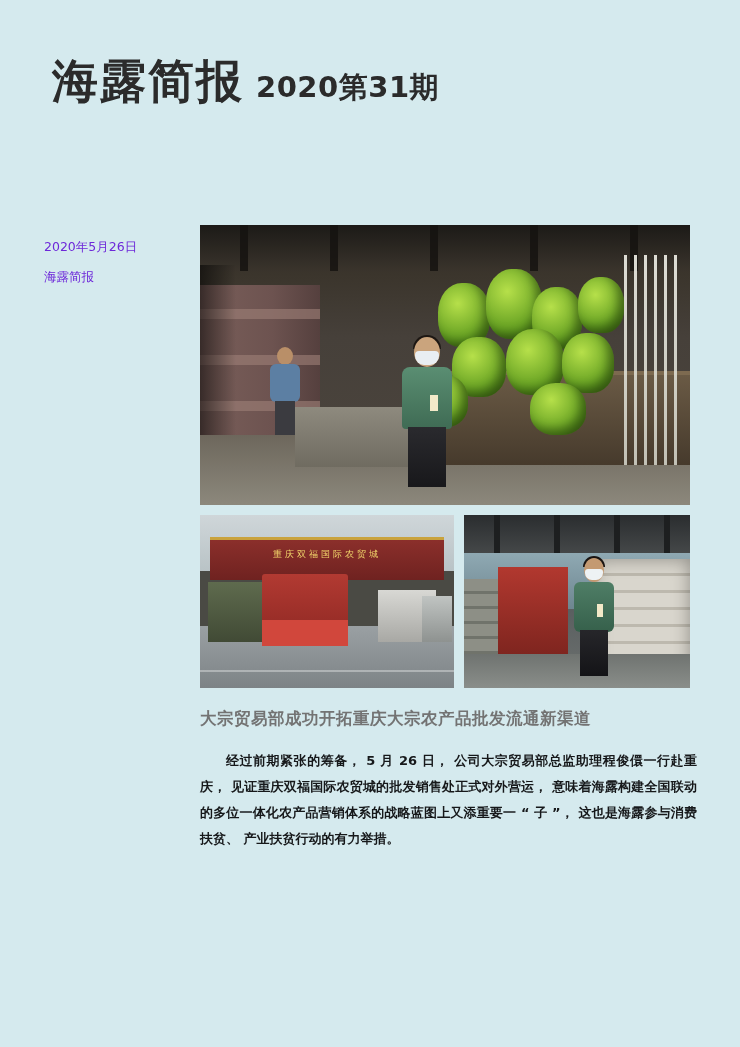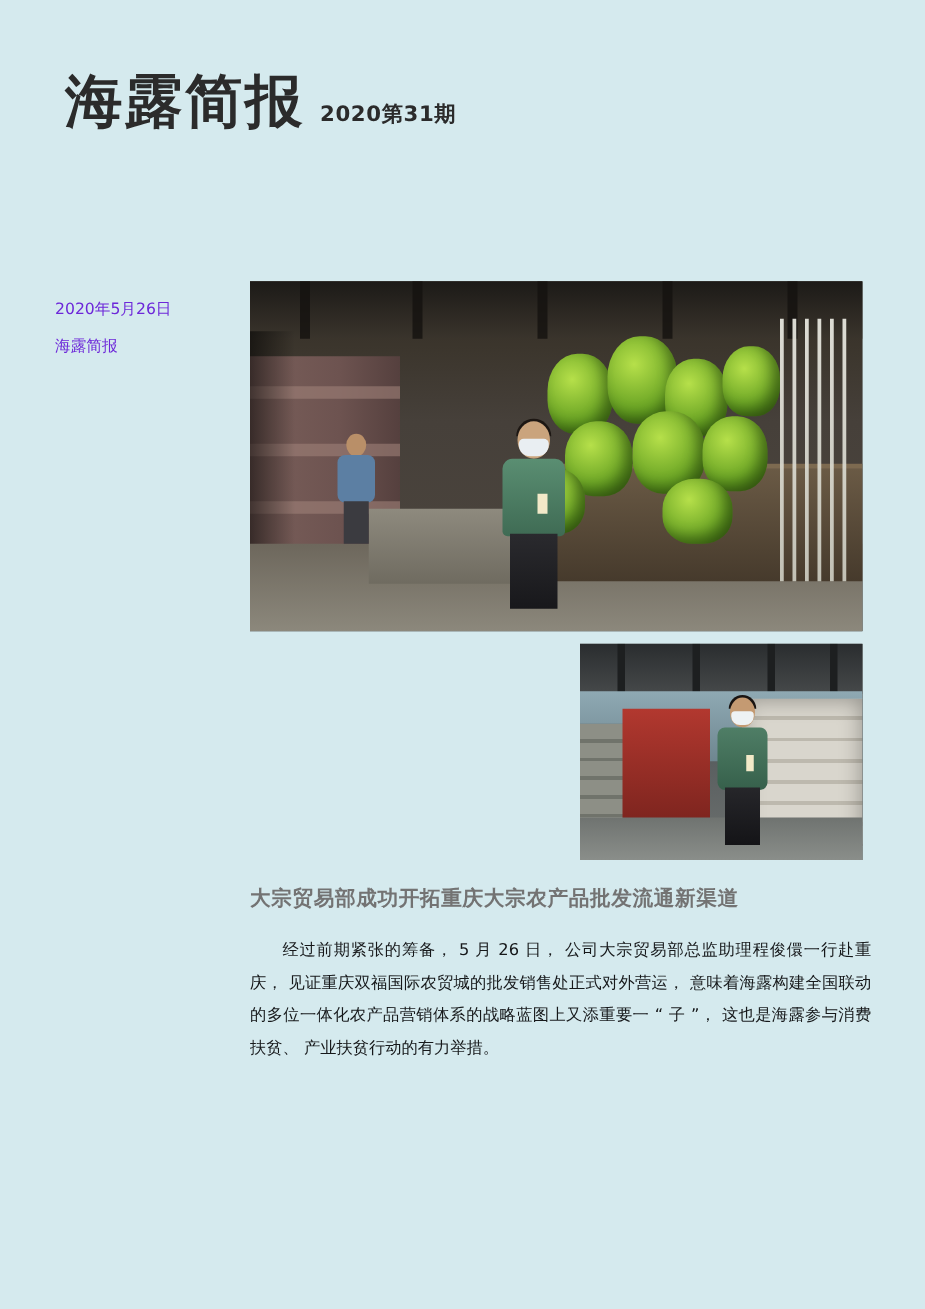--- a/index.html
+++ b/index.html
@@ -32,21 +32,21 @@
   .masthead-title {
     font-family: "DejaVu Sans", sans-serif;
     font-size: 46px;
     font-weight: 700;
     color: #2b2b2b;
     letter-spacing: 2px;
     line-height: 1;
   }
   .masthead-issue {
     font-family: "DejaVu Sans", sans-serif;
-    font-size: 17px;
+    font-size: 29px;
     font-weight: 700;
     color: #2b2b2b;
     margin-left: 12px;
     letter-spacing: 0.5px;
     line-height: 1;
   }
 
   
   .meta {
     position: absolute;
@@ -256,20 +256,21 @@
   .article-body {
     position: absolute;
     left: 200px;
     top: 748px;
     width: 497px;
     font-family: "DejaVu Sans", sans-serif;
     font-size: 13px;
     color: #16181a;
     line-height: 2.0;
     text-align: justify;
+    font-weight: bold;
   }
   .article-body p {
     margin: 0;
     text-indent: 2em;
   }
 </style>
 </head>
 <body>
 
 <div class="page">
@@ -331,20 +332,34 @@
     <div class="pm-ropes">
       <div class="pm-rope" style="left:2px"></div>
       <div class="pm-rope" style="left:12px"></div>
       <div class="pm-rope" style="left:22px"></div>
       <div class="pm-rope" style="left:32px"></div>
       <div class="pm-rope" style="left:42px"></div>
       <div class="pm-rope" style="left:52px"></div>
     </div>
   </div>
 
+  <div class="photo photo-left">
+    <div class="pl-sky"></div>
+    <div class="pl-gate">
+      <div class="pl-gate-text">重庆双福国际农贸城</div>
+    </div>
+    <div class="pl-ground"></div>
+    <div class="pl-truckB"></div>
+    <div class="pl-truckA">
+      <div class="pl-truckA-cab"></div>
+    </div>
+    <div class="pl-truckC"></div>
+    <div class="pl-truckD"></div>
+    <div class="pl-line"></div>
+  </div>
 
   <div class="photo photo-right">
     <div class="pr-bg"></div>
     <div class="pr-roof">
       <div class="pr-beam" style="left:30px"></div>
       <div class="pr-beam" style="left:90px"></div>
       <div class="pr-beam" style="left:150px"></div>
       <div class="pr-beam" style="left:200px"></div>
     </div>
     <div class="pr-wall"></div>

